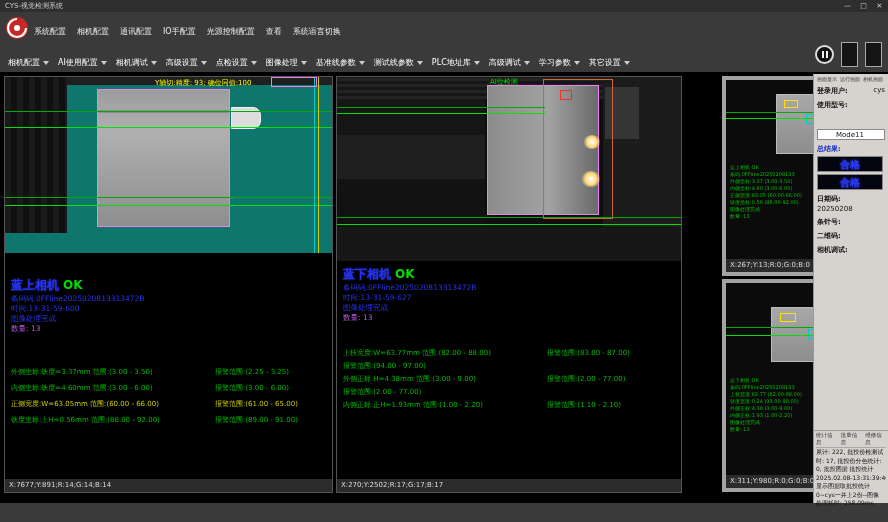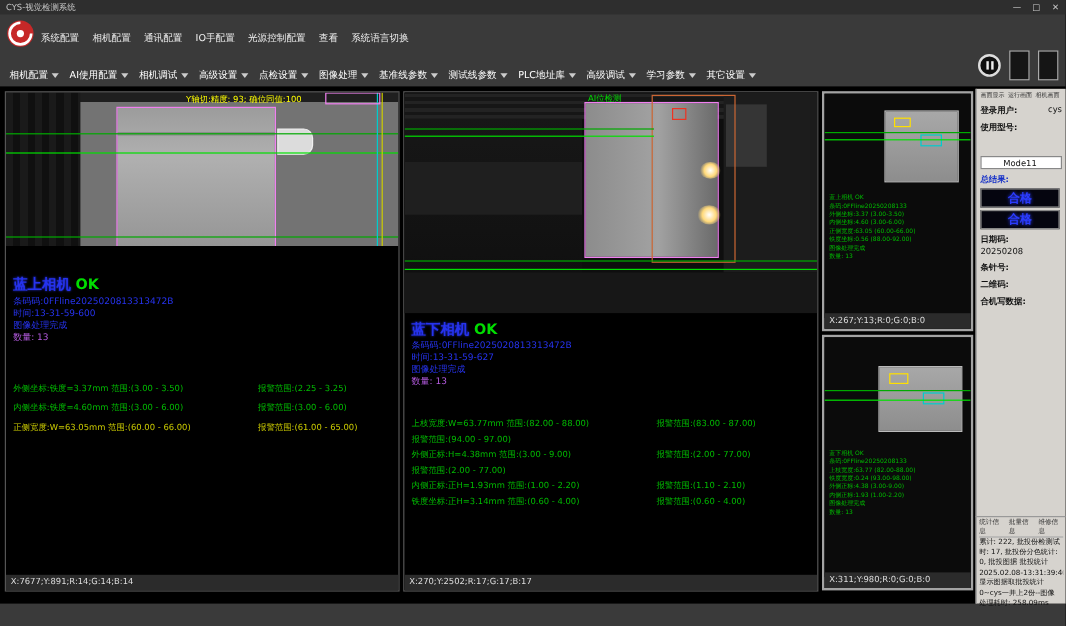--- a/index.html
+++ b/index.html
@@ -30,21 +30,21 @@
   .thumbbtn .glyph{position:absolute;left:3px;top:4px;width:10px;height:9px;border-radius:2px;}
   .glyph-blue{background:linear-gradient(135deg,#3a6bff,#123;);}
   .glyph-red{background:linear-gradient(135deg,#ff4433,#611;);}
 
   
   .main{position:absolute;left:0;top:72px;width:888px;height:431px;background:#000;}
   .panel{position:absolute;top:4px;background:#000;border:1px solid #555;overflow:hidden;}
   .panel-left{left:4px;width:329px;height:417px;}
   .panel-right{left:336px;width:346px;height:417px;}
   .scene{position:relative;overflow:hidden;}
-  .cam-left-img{height:128px;background:#737373;}
+  .cam-left-img{height:176px;background:#0f766e;}
   .cam-right-img{height:184px;background:#0e0e0e;}
   .coordbar{position:absolute;left:0;bottom:0;width:100%;height:13px;background:#2b2b2b;color:#ddd;font-size:7px;line-height:13px;padding-left:4px;}
 
   
   .cl-stripes{position:absolute;left:0;top:0;width:62px;height:156px;background:repeating-linear-gradient(90deg,#1a1a1a 0 6px,#101010 6px 12px);}
   .cl-topband{position:absolute;left:0;top:0;width:100%;height:8px;background:#1f1f1f;}
   .cl-product{position:absolute;left:92px;top:12px;width:133px;height:138px;background:linear-gradient(180deg,#9c9c9c,#b0b0b0 30%,#8e8e8e);border:1px solid #f080f0;}
   .cl-product .tex{position:absolute;left:0;top:20px;width:100%;height:3px;background:#7a7a7a;opacity:.6;}
   .cl-connector{position:absolute;left:226px;top:30px;width:30px;height:22px;background:#dcdcdc;border:1px solid #f0f0f0;border-radius:0 8px 8px 0;}
   .hline{position:absolute;left:0;height:1px;background:#00aa00;width:100%;}
@@ -79,21 +79,21 @@
   .panel-left .m-rows{margin-top:30px;}
   .panel-right .m-rows{margin-top:24px;}
   .m-row{display:flex;font-size:7px;}
   .panel-left .m-row{line-height:16px;}
   .panel-right .m-row{line-height:13px;}
   .m-text{width:204px;overflow:hidden;}
   .m-warn{overflow:hidden;}
   .m-row.warnline{color:#cccc00;}
 
   
-  .side{position:absolute;left:685px;width:126px;background:#000;border:2px solid #a3a3a3;overflow:hidden;}
+  .side{position:absolute;left:722px;width:106px;background:#000;border:4px solid #a3a3a3;overflow:hidden;}
   .side-top{top:4px;height:200px;}
   .side-bottom{top:207px;height:213px;}
   .side .scene{background:#0b0b0b;}
   .side-top .scene{height:187px;}
   .side-bottom .scene{height:200px;}
   .mini-product{position:absolute;background:linear-gradient(180deg,#a8a8a8,#8d8d8d);border:1px solid #bbb;}
   .mini-mark{position:absolute;border:1px solid #ffe000;}
   .mini-cyan{position:absolute;border:1px solid #00cccc;}
   .side-lines{position:absolute;left:4px;color:#00bb00;font-size:5px;line-height:7px;white-space:nowrap;}
 
@@ -251,20 +251,24 @@
               <span class="m-text">外侧坐标:铁度=3.37mm 范围:(3.00 - 3.50)</span>
               <span class="m-warn">报警范围:(2.25 - 3.25)</span>
             </div>
           <div class="m-row">
               <span class="m-text">内侧坐标:铁度=4.60mm 范围:(3.00 - 6.00)</span>
               <span class="m-warn">报警范围:(3.00 - 6.00)</span>
             </div>
           <div class="m-row warnline">
               <span class="m-text">正侧宽度:W=63.05mm 范围:(60.00 - 66.00)</span>
               <span class="m-warn">报警范围:(61.00 - 65.00)</span>
+            </div>
+          <div class="m-row">
+              <span class="m-text">铁度坐标:上H=0.56mm 范围:(88.00 - 92.00)</span>
+              <span class="m-warn">报警范围:(89.00 - 91.00)</span>
             </div>
         </div>
       </div>
       <div class="coordbar">X:7677;Y:891;R:14;G:14;B:14</div>
     </div>
 
     <div class="panel panel-right">
       <div class="scene cam-right-img">
         <div class="cr-topband"></div>
         <div class="cr-leftblock"></div>
@@ -303,24 +307,20 @@
               <span class="m-text">外侧正标:H=4.38mm 范围:(3.00 - 9.00)</span>
               <span class="m-warn">报警范围:(2.00 - 77.00)</span>
             </div>
           <div class="m-row">
               <span class="m-warn">报警范围:(2.00 - 77.00)</span>
             </div>
           <div class="m-row">
               <span class="m-text">内侧正标:正H=1.93mm 范围:(1.00 - 2.20)</span>
               <span class="m-warn">报警范围:(1.10 - 2.10)</span>
             </div>
-          <div class="m-row">
-              <span class="m-text">铁度坐标:正H=3.14mm 范围:(0.60 - 4.00)</span>
-              <span class="m-warn">报警范围:(0.60 - 4.00)</span>
-            </div>
         </div>
       </div>
       <div class="coordbar">X:270;Y:2502;R:17;G:17;B:17</div>
     </div>
 
     <div class="side side-top">
       <div class="scene">
         <div class="mini-product" style="left:50px;top:14px;width:62px;height:60px"></div>
         <div class="mini-mark" style="left:58px;top:20px;width:14px;height:8px"></div>
         <div class="mini-cyan" style="left:80px;top:34px;width:18px;height:10px"></div>
@@ -384,21 +384,21 @@
         <span class="lbl">日期码:</span>
         <div class="fld-val">20250208</div>
       </div>
       <div class="fld">
         <span class="lbl">条针号:</span>
       </div>
       <div class="fld">
         <span class="lbl">二维码:</span>
       </div>
       <div class="fld">
-        <span class="lbl">合机写数据:</span>
+        <span class="lbl">相机调试:</span>
       </div>
     </div>
 
     <div class="stats">
       <div class="stats-tabs">
         <span>统计信息</span>
         <span>批量信息</span>
         <span>维修信息</span>
       </div>
       <div class="ln">累计: 222, 批投份检测试</div>

